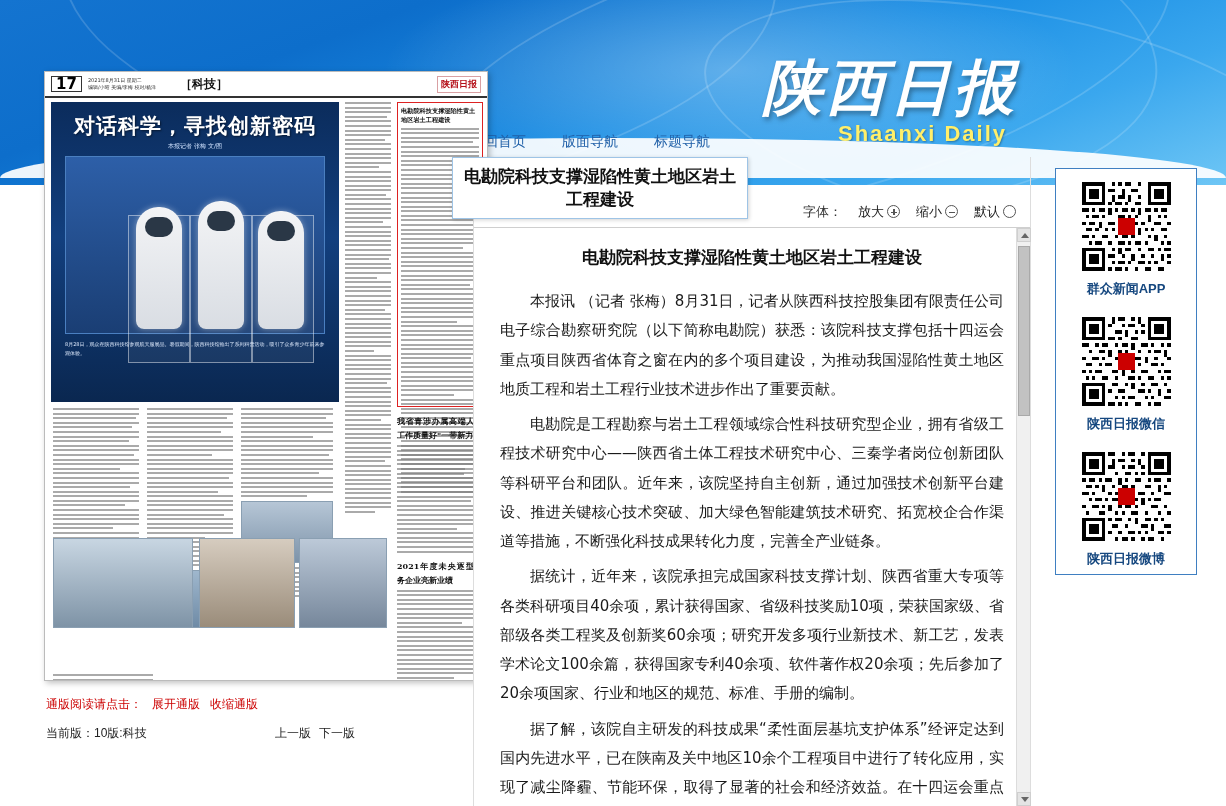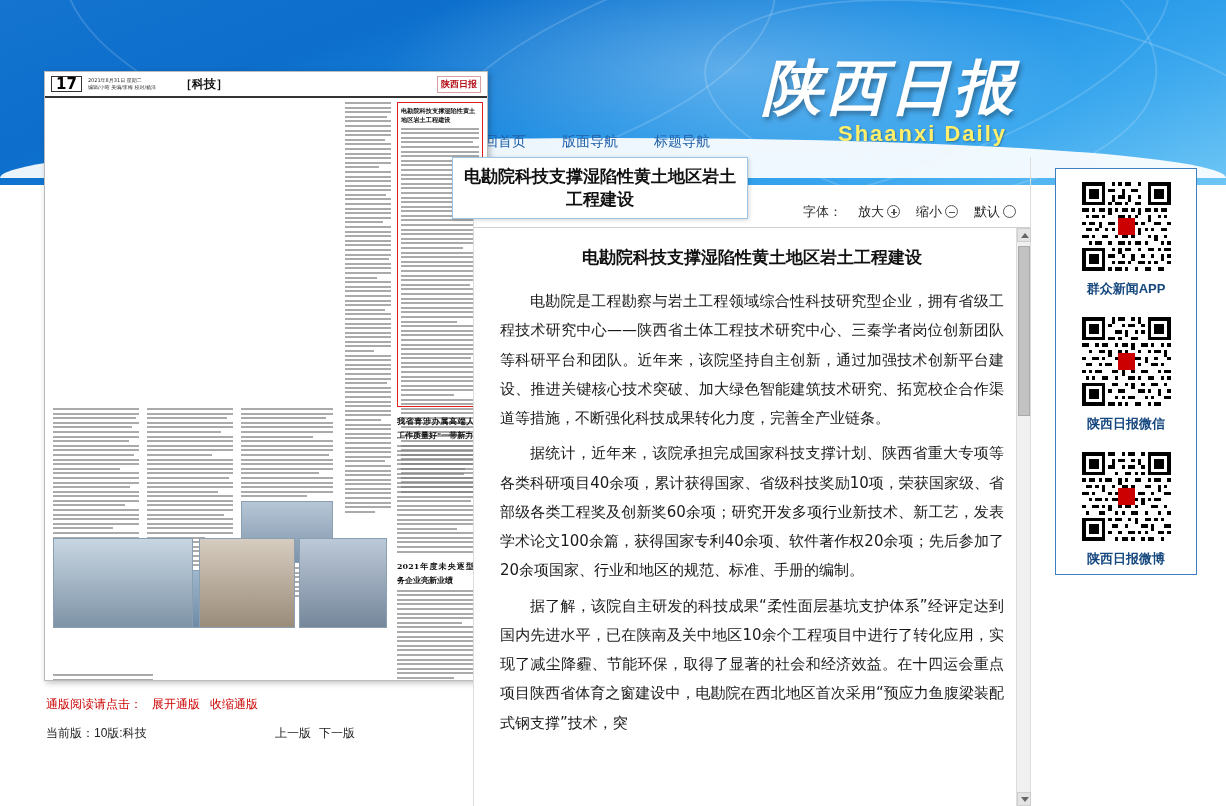--- a/index.html
+++ b/index.html
@@ -418,20 +418,33 @@
       <div>
         <div class="paper-date">2021年8月31日 星期二</div>
         <div class="paper-date">编辑/小昭 美编/李梅 校对/杨洋</div>
       </div>
       <div class="paper-sect">［科技］</div>
       <div class="paper-logo-mini">陕西日报</div>
     </div>
 
     <div class="paper-body">
 
+      <div class="hero">
+        <div class="hero-title">对话科学，寻找创新密码</div>
+        <div class="hero-sub">本报记者 张梅 文/图</div>
+        <div class="hero-photo">
+          <div class="case c1"></div>
+          <div class="case c2"></div>
+          <div class="case c3"></div>
+          <div class="suit s1"></div>
+          <div class="suit s2"></div>
+          <div class="suit s3"></div>
+        </div>
+        <div class="hero-caption">8月28日，观众在陕西科技馆参观航天服展品。暑假期间，陕西科技馆推出了系列科普活动，吸引了众多青少年前来参观体验。</div>
+      </div>
 
       <div class="col-text" style="left:8px; top:310px; width:86px;">
         <div class="lines">
           <span style="width:100%"></span>
             <span style="width:100%"></span>
             <span style="width:96%"></span>
             <span style="width:100%"></span>
             <span style="width:92%"></span>
           <span style="width:100%"></span>
             <span style="width:100%"></span>
@@ -831,20 +844,21 @@
       <span class="circ"></span>
     </span>
   </div>
 
   <div class="title-popup">
     <div class="t">电勘院科技支撑湿陷性黄土地区岩土工程建设</div>
   </div>
 
   <div class="article">
     <h1>电勘院科技支撑湿陷性黄土地区岩土工程建设</h1>
+    <p>本报讯 （记者 张梅）8月31日，记者从陕西科技控股集团有限责任公司电子综合勘察研究院（以下简称电勘院）获悉：该院科技支撑包括十四运会重点项目陕西省体育之窗在内的多个项目建设，为推动我国湿陷性黄土地区地质工程和岩土工程行业技术进步作出了重要贡献。</p>
     <p>电勘院是工程勘察与岩土工程领域综合性科技研究型企业，拥有省级工程技术研究中心——陕西省土体工程技术研究中心、三秦学者岗位创新团队等科研平台和团队。近年来，该院坚持自主创新，通过加强技术创新平台建设、推进关键核心技术突破、加大绿色智能建筑技术研究、拓宽校企合作渠道等措施，不断强化科技成果转化力度，完善全产业链条。</p>
     <p>据统计，近年来，该院承担完成国家科技支撑计划、陕西省重大专项等各类科研项目40余项，累计获得国家、省级科技奖励10项，荣获国家级、省部级各类工程奖及创新奖60余项；研究开发多项行业新技术、新工艺，发表学术论文100余篇，获得国家专利40余项、软件著作权20余项；先后参加了20余项国家、行业和地区的规范、标准、手册的编制。</p>
     <p>据了解，该院自主研发的科技成果“柔性面层基坑支护体系”经评定达到国内先进水平，已在陕南及关中地区10余个工程项目中进行了转化应用，实现了减尘降霾、节能环保，取得了显著的社会和经济效益。在十四运会重点项目陕西省体育之窗建设中，电勘院在西北地区首次采用“预应力鱼腹梁装配式钢支撑”技术，突</p>
   </div>
 
   <div class="scrollbar" style="left:1016px;">
     <div class="scroll-track-up">
       <div class="arrow-up"></div>
     </div>
     <div class="scroll-thumb"></div>

